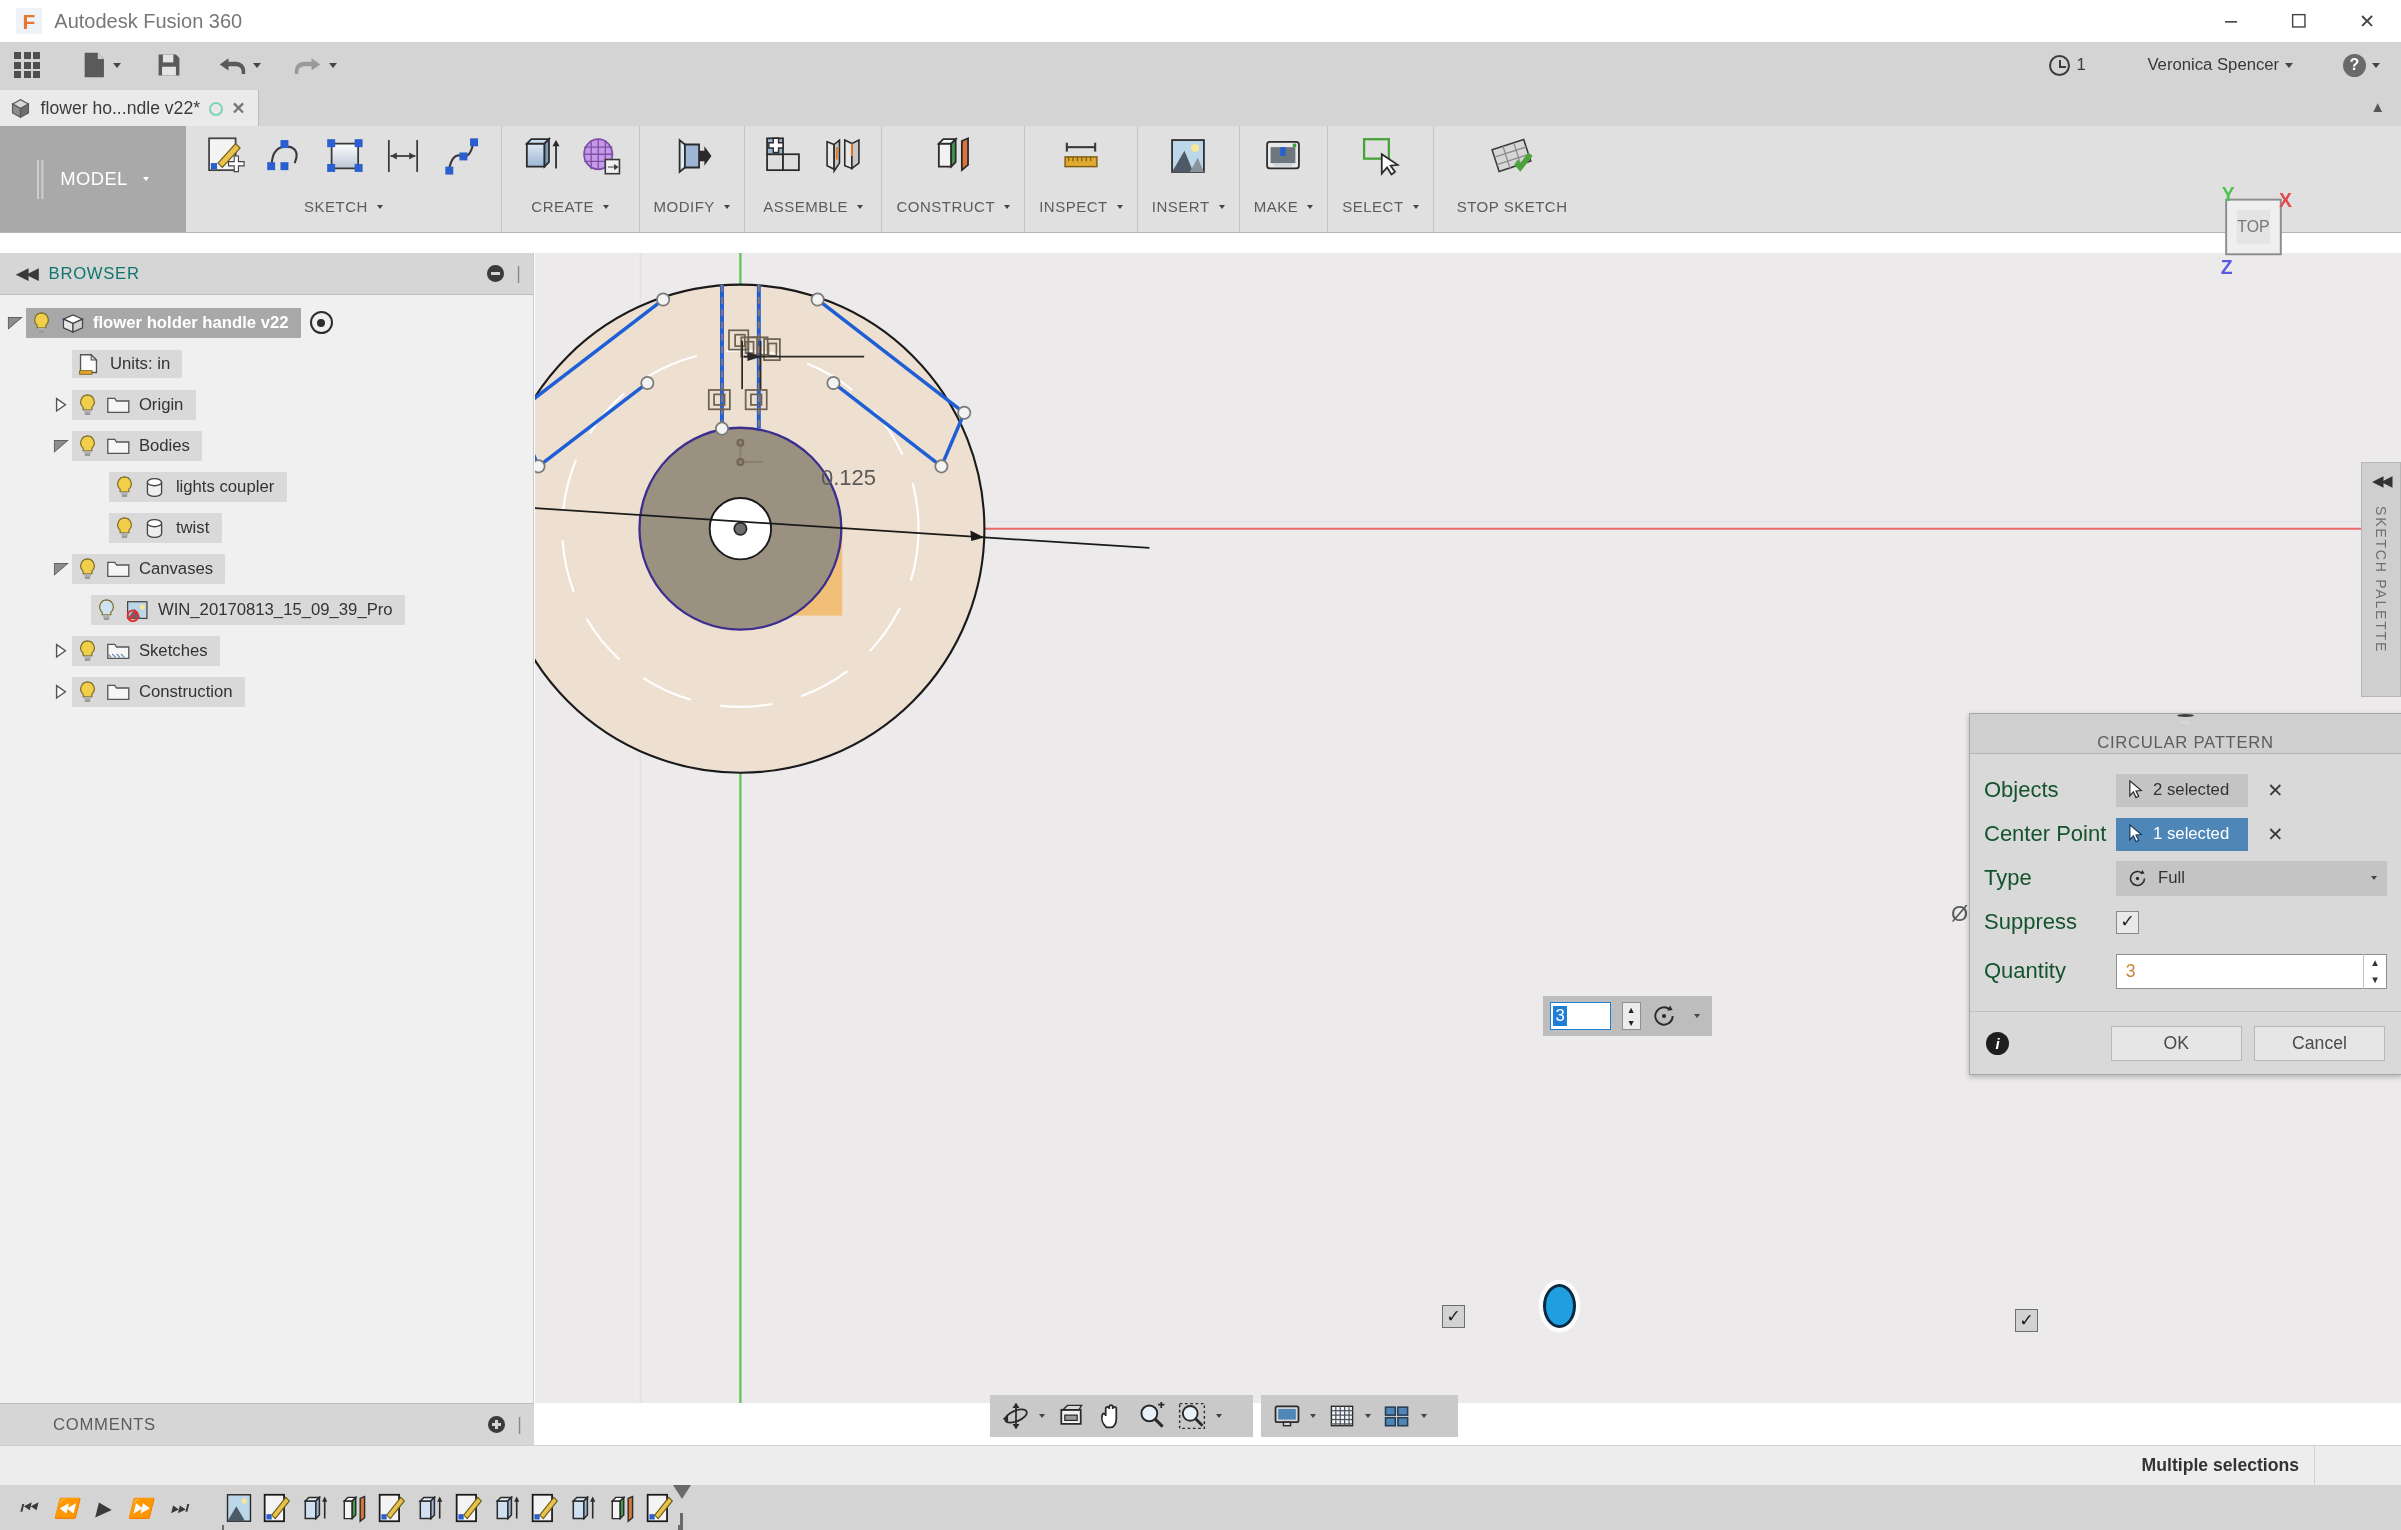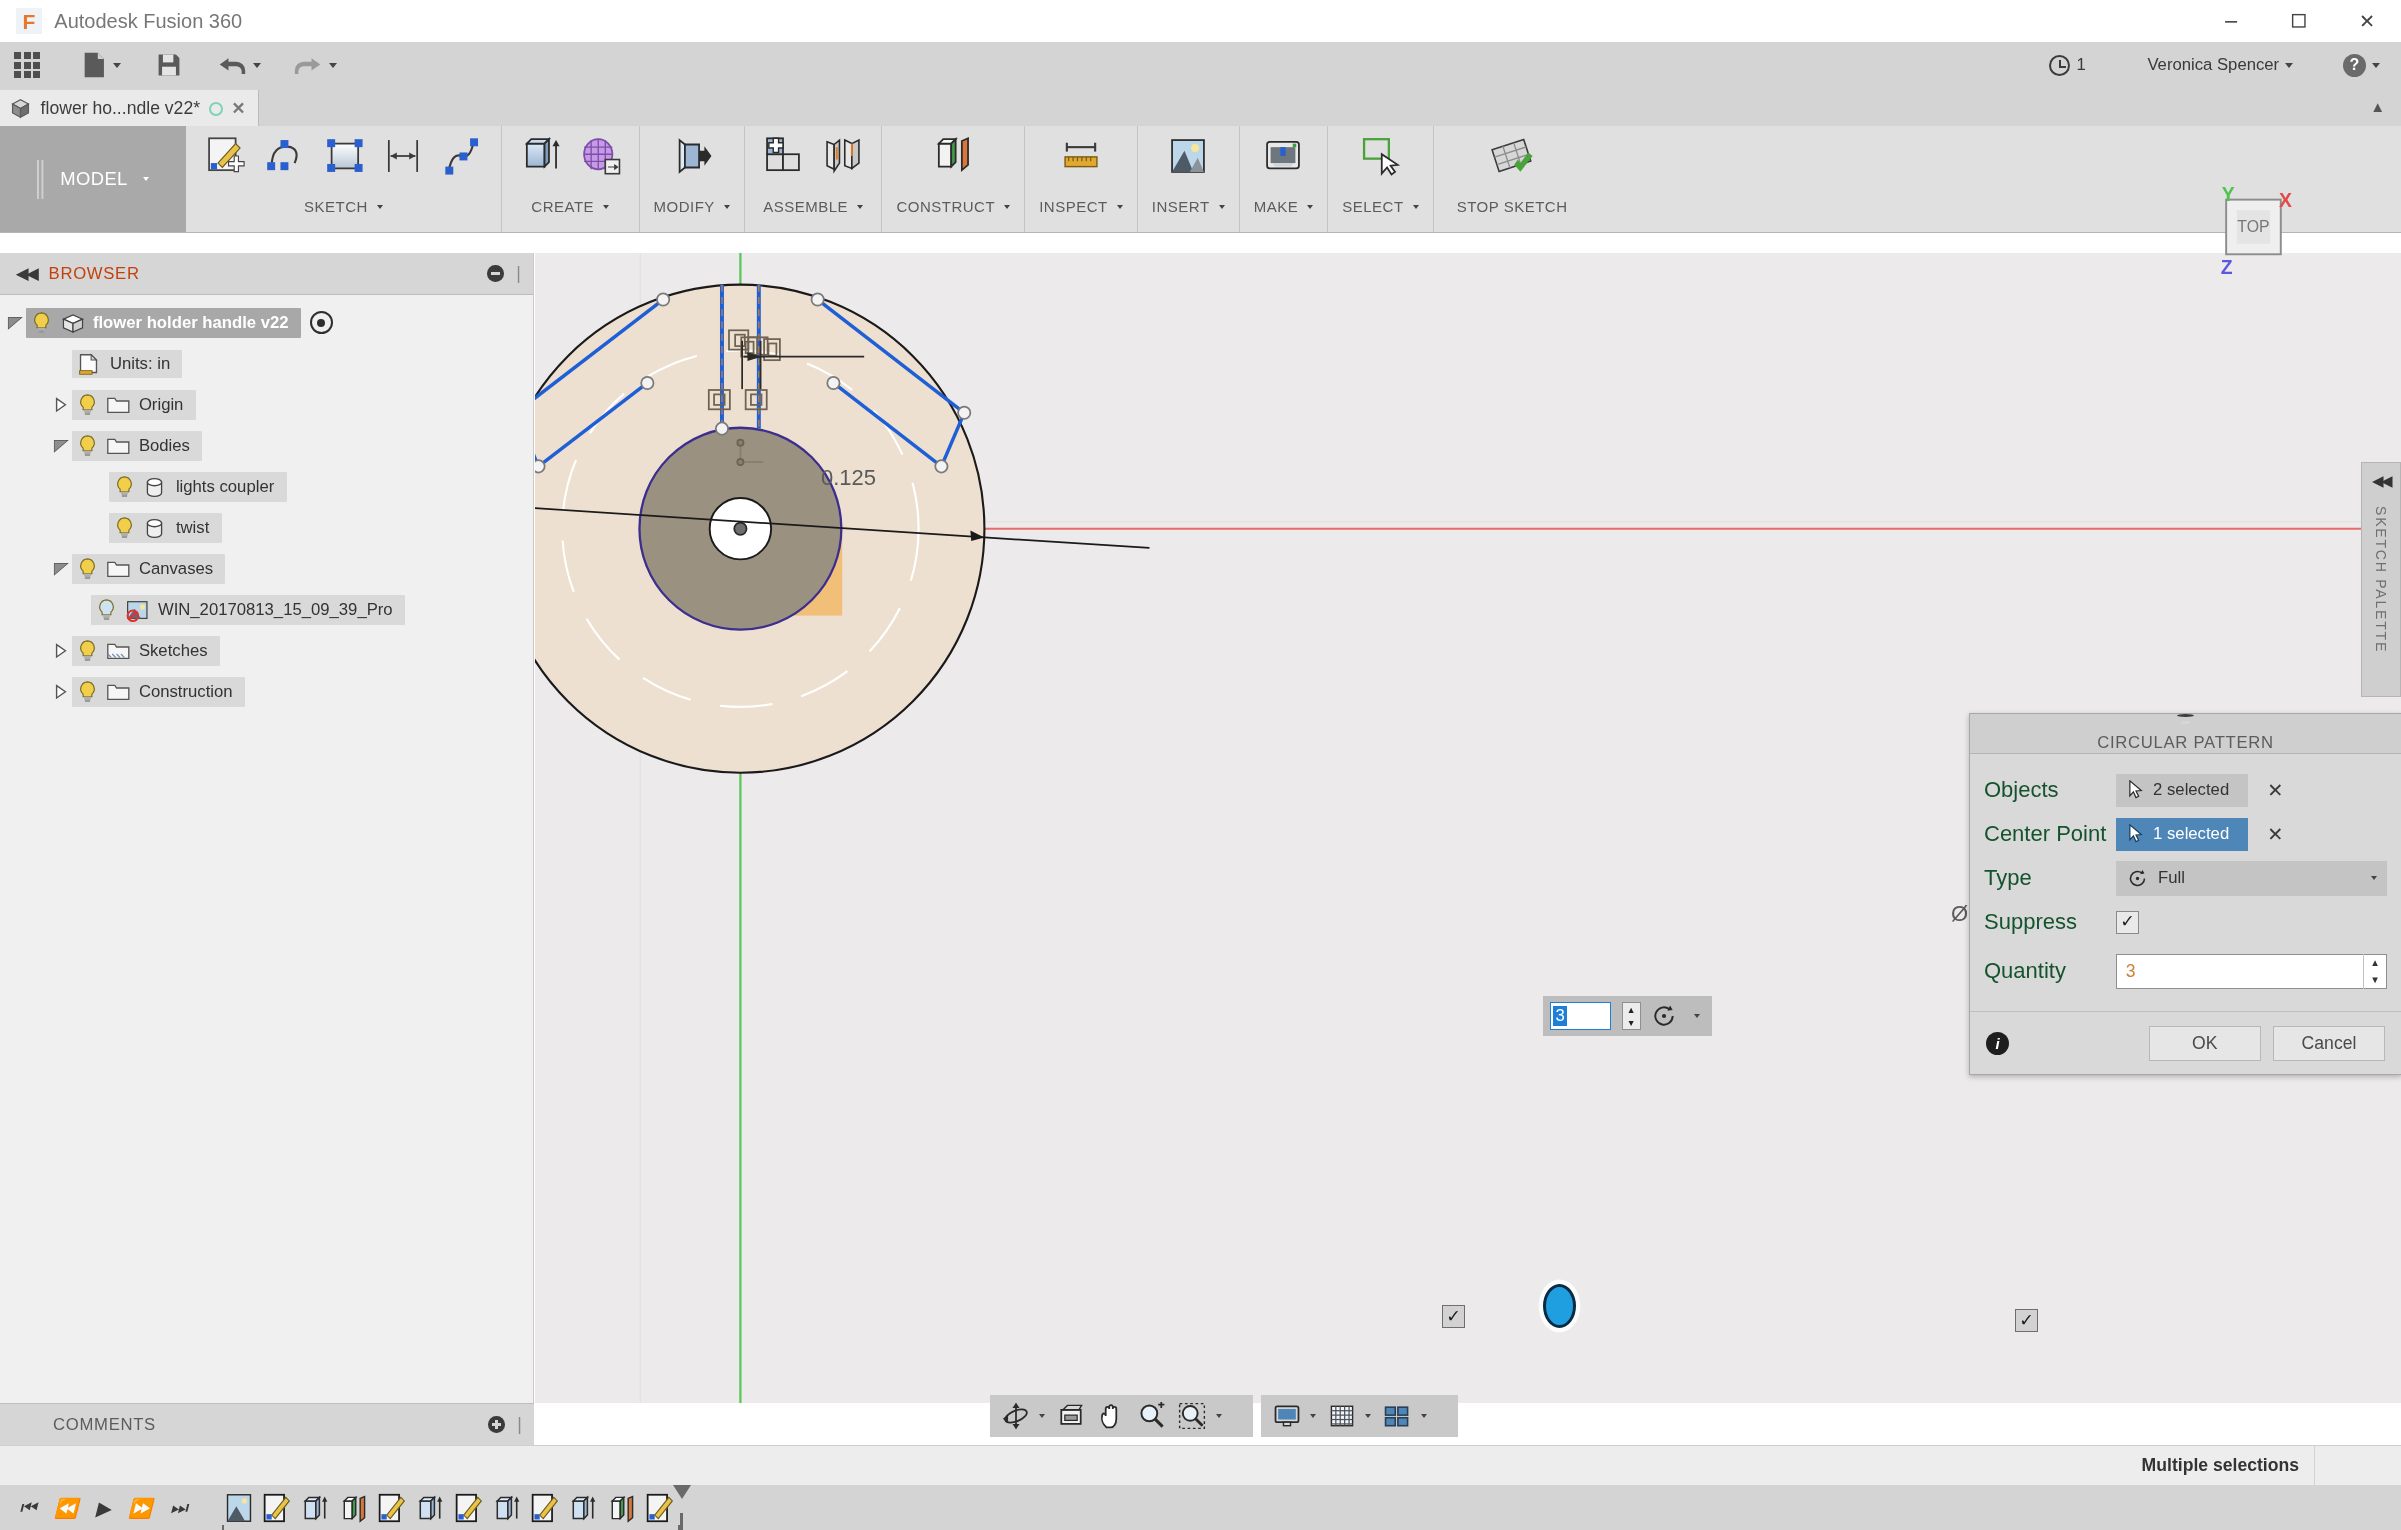--- a/index.html
+++ b/index.html
@@ -93,21 +93,21 @@
   
   .browser {
     position: absolute; left: 0; top: 253px; width: 534px; height: 1150px;
     background: #f0f0f0; border-right: 0.9px solid #c9c9c9;
   }
   .browser-hdr {
     height: 42px; background: #d6d6d6; display: flex; align-items: center;
     border-bottom: 0.9px solid #bdbdbd; padding: 0 7px; gap: 12.3px;
   }
   .dbl-arrow { color: #3a3a3a; font-size: 16.7px; letter-spacing: -2.6px; padding-left: 8.8px; }
-  .browser-hdr .t { font-size: 16.7px; color: #c2410c; letter-spacing: 0.7px; flex: 1; }
+  .browser-hdr .t { font-size: 16.7px; color: #0f766e; letter-spacing: 0.7px; flex: 1; }
   .minus-circle {
     width: 16.7px; height: 16.7px; border-radius: 50%; background: #3b3b3b; position: relative;
   }
   .minus-circle::after { content:""; position:absolute; left:3.5px; top:7px; width:9.7px; height:2.6px; background:#d6d6d6;}
   .hgrip { color:#8a8a8a; font-size: 17.6px; padding-right:5.3px;}
 
   .tree { padding: 7px 0 0 0; font-size: 16.7px; color: #333; }
   .tnode { display: flex; align-items: center; height: 41px; }
   .twist { width: 23px; display: flex; align-items: center; justify-content: center; }
   .lbl-chip { background: #d9d9d9; display: flex; align-items: center; gap: 8px; padding: 3.5px 12.3px 3.5px 5.3px; border-radius: 0.9px;}
@@ -174,21 +174,21 @@
     display: flex; align-items: center; justify-content: center; }
   .chk span { font-size: 17.6px; color:#222; line-height: 1; }
   .numfield { flex: 1; height: 35px; background:#fff; border:0.9px solid #8f8f8f; display:flex; align-items:center;}
   .numfield .v { flex:1; padding-left: 8.8px; font-size: 17.6px; color:#c8833a;}
   .spin { width: 23px; height: 35px; display:flex; flex-direction:column; border-left:0.9px solid #c2c2c2;}
   .spin i { flex:1; display:flex; align-items:center; justify-content:center; font-size:9.7px; color:#333;}
   .cp-foot { position: absolute; left:0; right:0; bottom:0; height: 63px; background:#d9d9d9;
     border-top: 0.9px solid #bfbfbf; display:flex; align-items:center; padding: 0 16px; gap: 12.3px;}
   .info-circle { width: 23px;height:23px;border-radius:50%;background:#1e1e1e;color:#fff;font-size:15px;
     display:flex;align-items:center;justify-content:center;font-weight:bold; font-style: italic;}
-  .cp-btn { width: 112px; height: 35px; background:#e6e6e6; border:0.9px solid #b8b8b8;
+  .cp-btn { width: 131px; height: 35px; background:#e6e6e6; border:0.9px solid #b8b8b8;
     display:flex;align-items:center;justify-content:center;font-size:17.6px;color:#4a4a4a;}
   .cp-foot .sp { flex: 1; }
 
   
   .qwidget {
     position: absolute; left: 1543px; top: 996px; width: 169px; height: 40px;
     background: #bdbdbd; display: flex; align-items: center; padding: 0 7px; gap: 10.5px;
   }
   .qwidget .fld { width: 61px; height: 28px; background:#fff; border: 1.8px solid #1f7fd6; display:flex; align-items:center;}
   .qwidget .fld .sel { background:#1f7fd6; color:#fff; font-size:16.7px; padding: 0 2.6px; margin-left:1.8px;}

